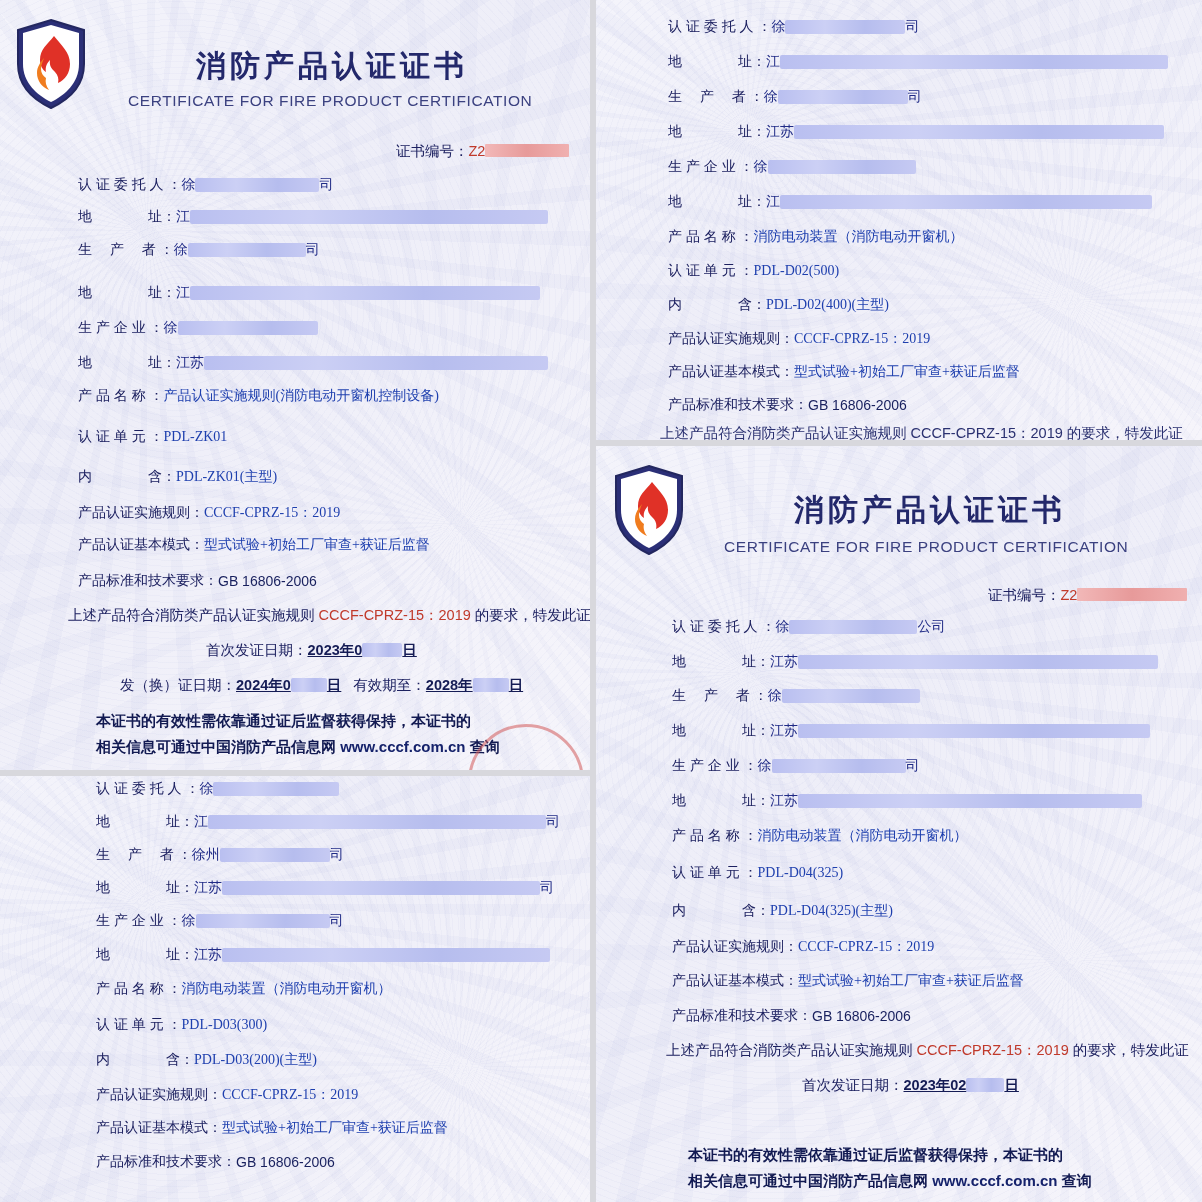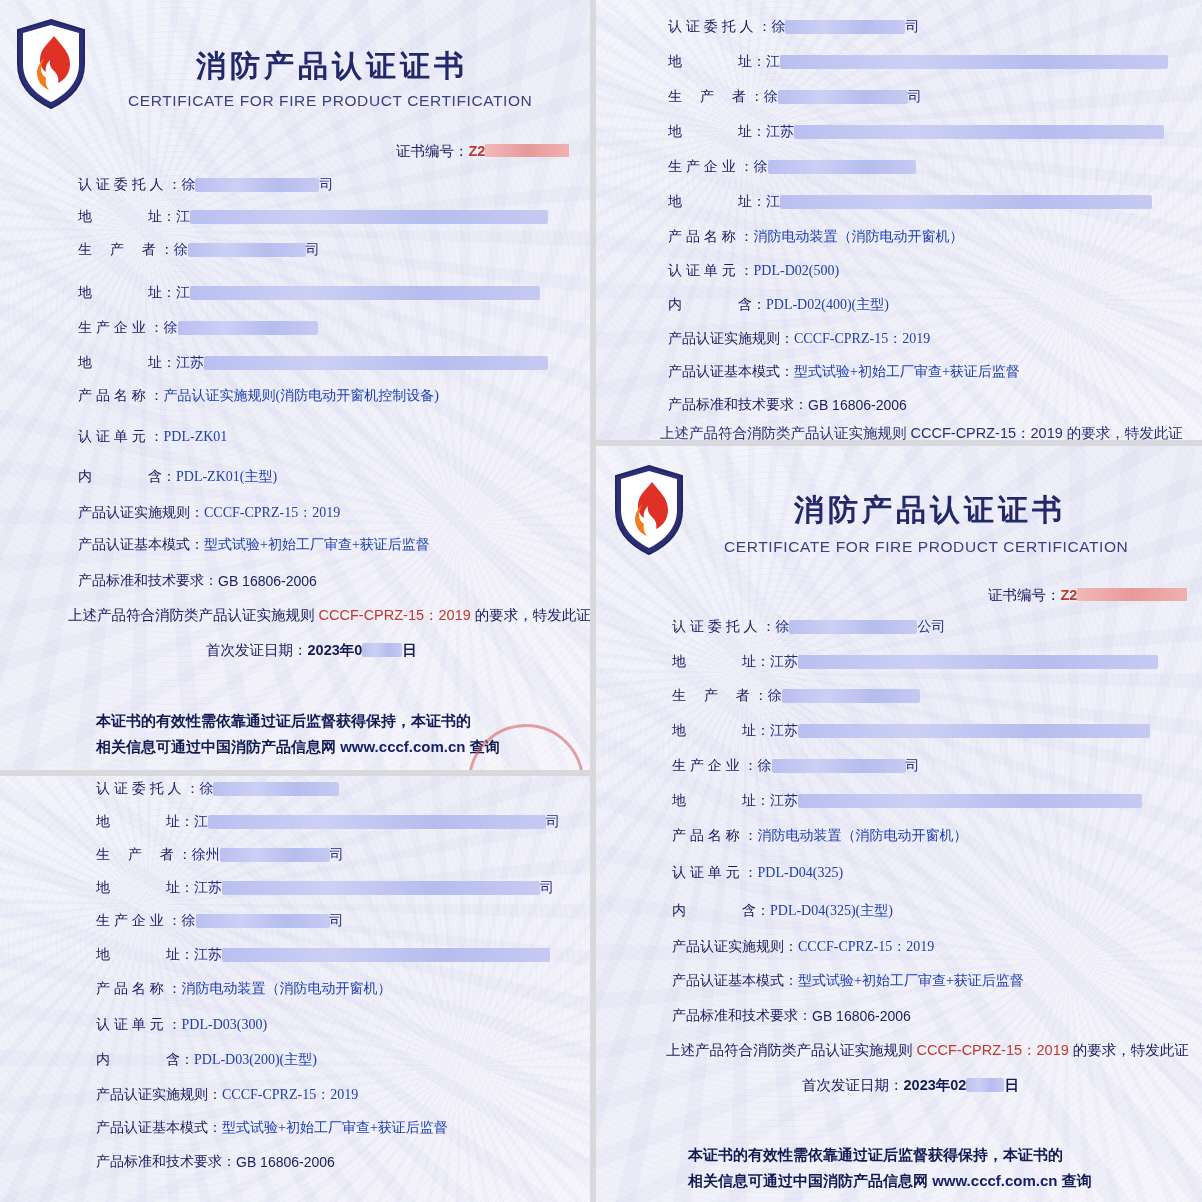--- a/index.html
+++ b/index.html
@@ -38,21 +38,21 @@
     font-size:30px;font-weight:bold;color:#23286b;
     letter-spacing:4px;white-space:nowrap;
   }
   .title-en{
     position:absolute;
     font-size:15.5px;color:#3b4180;letter-spacing:0.6px;white-space:nowrap;
   }
   .certno{
     position:absolute;font-size:14.5px;color:#1d2160;white-space:nowrap;
   }
-  .certno .num{color:#c0392b;font-weight:bold;}
+  .certno .num{color:#c0392b;font-weight:normal;}
   .redbar{
     display:inline-block;height:13px;vertical-align:-1px;
     background:linear-gradient(90deg,#f2b8b8,#e79a9a,#f0b0b0);
     border-radius:1px;
   }
 
   
   .row{position:absolute;display:flex;align-items:center;white-space:nowrap;}
   .lbl{
     color:#1d2160;font-size:14px;
@@ -64,21 +64,21 @@
   .mask{
     display:inline-block;height:14px;vertical-align:-2px;
     background:linear-gradient(90deg,#b9bff0,#ccd0f5,#b6bdee,#c6caf3);
     border-radius:2px;
   }
 
   
   .stmt{position:absolute;font-size:14.5px;color:#1d2160;white-space:nowrap;}
   .stmt .hl{color:#c0392b;}
   .dates{position:absolute;font-size:14.5px;color:#1d2160;white-space:nowrap;}
-  .dates b{font-weight:bold;color:#151c55;}
+  .dates b{font-weight:bold;color:#151c55;text-decoration:underline;}
   .footer{position:absolute;font-size:15px;color:#121a52;font-weight:bold;white-space:nowrap;line-height:26px;}
   .footer .site{color:#15226b;text-align:center;}
 
   
   .seal{
     position:absolute;border:3px solid #d35b5b;border-radius:50%;
     opacity:.55;
   }
   .seal:after{
     content:"";position:absolute;left:50%;top:50%;
@@ -180,20 +180,24 @@
     </div>
 
     <div class="stmt" style="left:68px;top:606px;">
       <span>上述产品符合消防类产品认证实施规则 </span><span class="hl">CCCF-CPRZ-15：2019</span><span> 的要求，特发此证</span>
     </div>
 
     <div class="dates" style="left:206px;top:641px;">
       <span>首次发证日期：</span><b>2023年0</b><span class="mask" style="width:40px;"></span><b>日</b>
     </div>
 
+    <div class="dates" style="left:120px;top:676px;">
+      <span>发（换）证日期：</span><b>2024年0</b><span class="mask" style="width:36px;"></span><b>日</b>
+      <span style="margin-left:8px;">有效期至：</span><b>2028年</b><span class="mask" style="width:36px;"></span><b>日</b>
+    </div>
 
     <div class="footer" style="left:96px;top:708px;">
       <div>本证书的有效性需依靠通过证后监督获得保持，本证书的</div>
       <div>
         <span>相关信息可通过中国消防产品信息网 </span><span class="site">www.cccf.com.cn</span><span> 查询</span>
       </div>
     </div>
 
     <div class="seal" style="left:468px;top:724px;width:110px;height:110px;"></div>
   </div>

